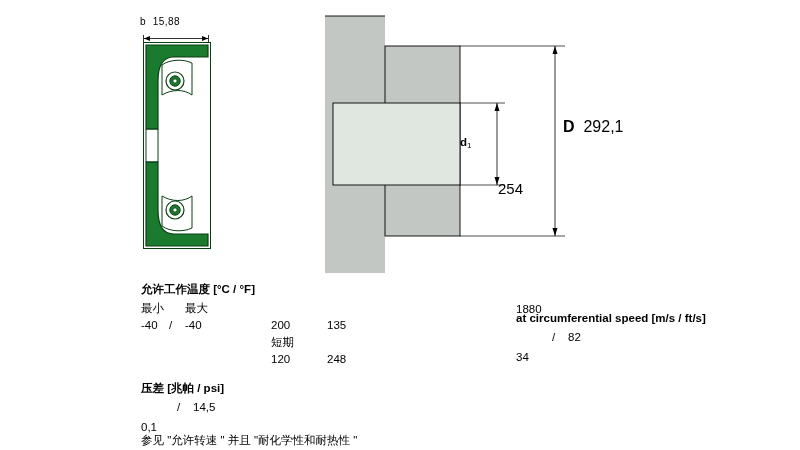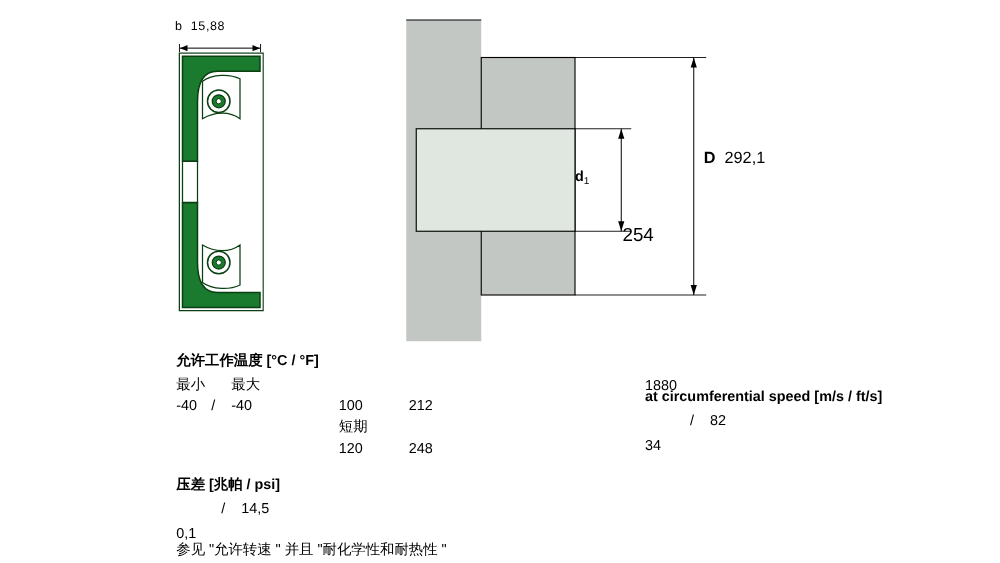--- a/index.html
+++ b/index.html
@@ -172,21 +172,21 @@
 
       <line x1="145" y1="95" x2="190" y2="95" stroke="#000" stroke-width="0.7"></line>
       <line x1="145" y1="177" x2="190" y2="177" stroke="#000" stroke-width="0.7"></line>
 
       <line x1="182" y1="95" x2="182" y2="177" stroke="#000" stroke-width="0.8"></line>
       <polygon points="182,95 179.5,103 184.5,103" fill="#000"></polygon>
       <polygon points="182,177 179.5,169 184.5,169" fill="#000"></polygon>
     </svg>
 
     
-    <div style="position:absolute; left:248px; top:110px; font-size:13px; white-space:nowrap;">
+    <div style="position:absolute; left:248px; top:110px; font-size:16px; white-space:nowrap;">
       <span style="font-weight:bold;">D</span>&nbsp;&nbsp;<span>292,1</span>
     </div>
 
     
     <div style="position:absolute; left:145px; top:128px; font-size:11.5px; white-space:nowrap;">
       <span style="font-weight:bold;">d</span><span style="font-size:8px; vertical-align:-2px;">1</span>
     </div>
     <div style="position:absolute; left:183px; top:140px; font-size:15px; white-space:nowrap;margin-top:32px;">
       <span>254</span>
     </div>
@@ -198,22 +198,22 @@
 
     <div class="row">
       <span class="c1">最小</span>
       <span class="c3">最大</span>
     </div>
 
     <div class="row">
       <span class="c1">-40</span>
       <span class="c2">/</span>
       <span class="c3">-40</span>
-      <span class="c4">100</span>
-      <span class="c6">212</span>
+      <span class="c4">200</span>
+      <span class="c6">135</span>
     </div>
 
     <div class="row">
       <span class="c4">短期</span>
     </div>
 
     <div class="row">
       <span class="c4">120</span>
       <span class="c6">248</span>
     </div>

